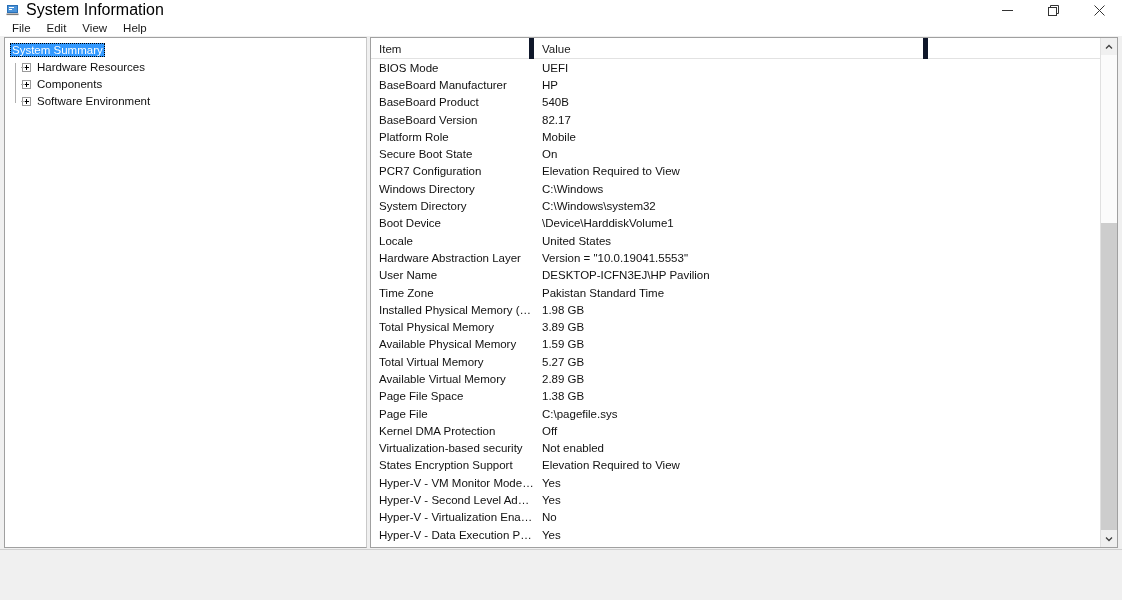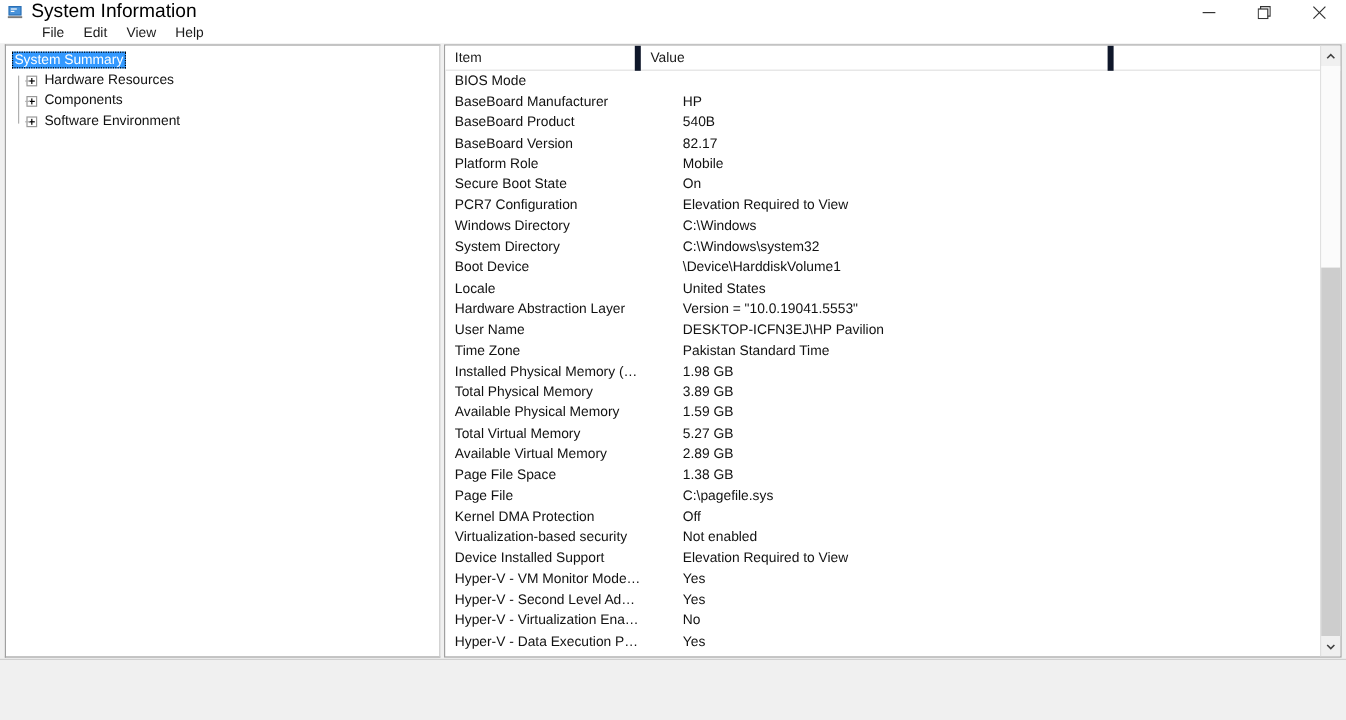--- a/index.html
+++ b/index.html
@@ -55,21 +55,21 @@
     display: flex; align-items: center; justify-content: center;
     color: #333;
   }
   .win-btn svg { display: block; }
 
   
   .menubar {
     position: absolute; top: 19px; left: 0;
     width: 1122px; height: 17px;
     background: #ffffff;
-    display: flex; align-items: center; padding-left: 23px;
+    display: flex; align-items: center;
   }
   .menu-item {
     font-size: 11.5px; color: #1a1a1a;
     padding: 0 8px; height: 17px;
     display: flex; align-items: center;
     white-space: nowrap;
   }
   .menu-item:first-child { margin-left: 4px; }
 
   
@@ -165,21 +165,20 @@
     height: 488px;
     overflow: hidden;
   }
   .list-row {
     display: flex;
     height: 17.3px;
     align-items: center;
     font-size: 11.5px;
     color: #111111;
     white-space: nowrap;
-    gap: 27px;
   }
   .cell-item {
     width: 163px;
     padding-left: 8px;
     overflow: hidden;
     text-overflow: ellipsis;
   }
   .cell-value {
     width: 394px;
     padding-left: 8px;
@@ -312,20 +311,21 @@
 
     <div class="list-header">
       <div class="hdr-cell hdr-item">Item</div>
       <div class="hdr-cell hdr-value">Value</div>
       <div class="hdr-cell hdr-blank"></div>
     </div>
 
     <div class="list-body" id="list-body">
         <div class="list-row">
           <div class="cell-item">BIOS Mode</div>
+          <div class="cell-value">UEFI</div>
         </div>
         <div class="list-row">
           <div class="cell-item">BaseBoard Manufacturer</div>
           <div class="cell-value">HP</div>
         </div>
         <div class="list-row">
           <div class="cell-item">BaseBoard Product</div>
           <div class="cell-value">540B</div>
         </div>
         <div class="list-row">
@@ -402,21 +402,21 @@
         </div>
         <div class="list-row">
           <div class="cell-item">Kernel DMA Protection</div>
           <div class="cell-value">Off</div>
         </div>
         <div class="list-row">
           <div class="cell-item">Virtualization-based security</div>
           <div class="cell-value">Not enabled</div>
         </div>
         <div class="list-row">
-          <div class="cell-item">Device Installed Support</div>
+          <div class="cell-item">States Encryption Support</div>
           <div class="cell-value">Elevation Required to View</div>
         </div>
         <div class="list-row">
           <div class="cell-item">Hyper-V - VM Monitor Mode E...</div>
           <div class="cell-value">Yes</div>
         </div>
         <div class="list-row">
           <div class="cell-item">Hyper-V - Second Level Addres...</div>
           <div class="cell-value">Yes</div>
         </div>

